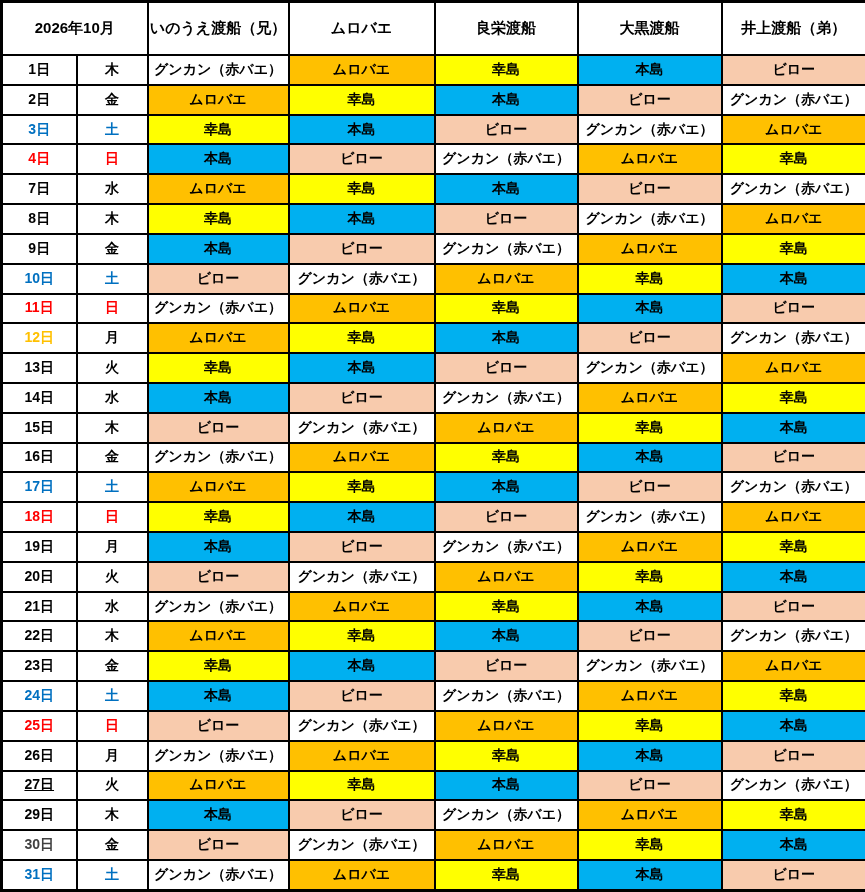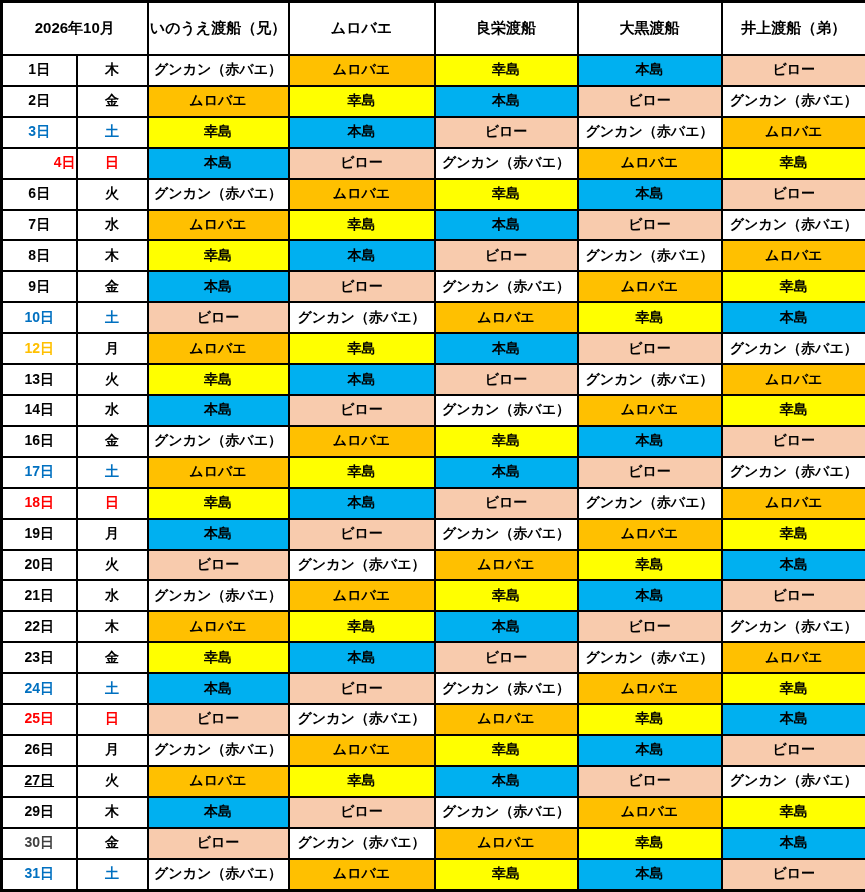--- a/index.html
+++ b/index.html
@@ -72,36 +72,27 @@
       <tr>
         <td style="color: rgb(0, 112, 192);">3日</td>
         <td style="color: rgb(0, 112, 192);">土</td>
         <td style="background-color: rgb(255, 255, 0);">幸島</td>
         <td style="background-color: rgb(0, 176, 240);">本島</td>
         <td style="background-color: rgb(248, 203, 173);">ビロー</td>
         <td style="background-color: rgb(255, 255, 255);">グンカン（赤バエ）</td>
         <td style="background-color: rgb(255, 192, 0);">ムロバエ</td>
       </tr>
       <tr>
-        <td style="color: rgb(255, 0, 0); text-align: right;">4日</td>
+        <td style="color: rgb(255, 0, 0);">4日</td>
         <td style="color: rgb(255, 0, 0);">日</td>
         <td style="background-color: rgb(0, 176, 240);">本島</td>
         <td style="background-color: rgb(248, 203, 173);">ビロー</td>
         <td style="background-color: rgb(255, 255, 255);">グンカン（赤バエ）</td>
         <td style="background-color: rgb(255, 192, 0);">ムロバエ</td>
         <td style="background-color: rgb(255, 255, 0);">幸島</td>
-      </tr>
-      <tr>
-        <td style="color: rgb(0, 0, 0);">6日</td>
-        <td style="color: rgb(0, 0, 0);">火</td>
-        <td style="background-color: rgb(255, 255, 255);">グンカン（赤バエ）</td>
-        <td style="background-color: rgb(255, 192, 0);">ムロバエ</td>
-        <td style="background-color: rgb(255, 255, 0);">幸島</td>
-        <td style="background-color: rgb(0, 176, 240);">本島</td>
-        <td style="background-color: rgb(248, 203, 173);">ビロー</td>
       </tr>
       <tr>
         <td style="color: rgb(0, 0, 0);">7日</td>
         <td style="color: rgb(0, 0, 0);">水</td>
         <td style="background-color: rgb(255, 192, 0);">ムロバエ</td>
         <td style="background-color: rgb(255, 255, 0);">幸島</td>
         <td style="background-color: rgb(0, 176, 240);">本島</td>
         <td style="background-color: rgb(248, 203, 173);">ビロー</td>
         <td style="background-color: rgb(255, 255, 255);">グンカン（赤バエ）</td>
       </tr>
@@ -126,20 +117,29 @@
       <tr>
         <td style="color: rgb(0, 112, 192);">10日</td>
         <td style="color: rgb(0, 112, 192);">土</td>
         <td style="background-color: rgb(248, 203, 173);">ビロー</td>
         <td style="background-color: rgb(255, 255, 255);">グンカン（赤バエ）</td>
         <td style="background-color: rgb(255, 192, 0);">ムロバエ</td>
         <td style="background-color: rgb(255, 255, 0);">幸島</td>
         <td style="background-color: rgb(0, 176, 240);">本島</td>
       </tr>
       <tr>
+        <td style="color: rgb(255, 0, 0);">11日</td>
+        <td style="color: rgb(255, 0, 0);">日</td>
+        <td style="background-color: rgb(255, 255, 255);">グンカン（赤バエ）</td>
+        <td style="background-color: rgb(255, 192, 0);">ムロバエ</td>
+        <td style="background-color: rgb(255, 255, 0);">幸島</td>
+        <td style="background-color: rgb(0, 176, 240);">本島</td>
+        <td style="background-color: rgb(248, 203, 173);">ビロー</td>
+      </tr>
+      <tr>
         <td style="color: rgb(255, 192, 0);">12日</td>
         <td style="color: rgb(0, 0, 0);">月</td>
         <td style="background-color: rgb(255, 192, 0);">ムロバエ</td>
         <td style="background-color: rgb(255, 255, 0);">幸島</td>
         <td style="background-color: rgb(0, 176, 240);">本島</td>
         <td style="background-color: rgb(248, 203, 173);">ビロー</td>
         <td style="background-color: rgb(255, 255, 255);">グンカン（赤バエ）</td>
       </tr>
       <tr>
         <td style="color: rgb(0, 0, 0);">13日</td>
@@ -151,20 +151,29 @@
         <td style="background-color: rgb(255, 192, 0);">ムロバエ</td>
       </tr>
       <tr>
         <td style="color: rgb(0, 0, 0);">14日</td>
         <td style="color: rgb(0, 0, 0);">水</td>
         <td style="background-color: rgb(0, 176, 240);">本島</td>
         <td style="background-color: rgb(248, 203, 173);">ビロー</td>
         <td style="background-color: rgb(255, 255, 255);">グンカン（赤バエ）</td>
         <td style="background-color: rgb(255, 192, 0);">ムロバエ</td>
         <td style="background-color: rgb(255, 255, 0);">幸島</td>
+      </tr>
+      <tr>
+        <td style="color: rgb(0, 0, 0);">15日</td>
+        <td style="color: rgb(0, 0, 0);">木</td>
+        <td style="background-color: rgb(248, 203, 173);">ビロー</td>
+        <td style="background-color: rgb(255, 255, 255);">グンカン（赤バエ）</td>
+        <td style="background-color: rgb(255, 192, 0);">ムロバエ</td>
+        <td style="background-color: rgb(255, 255, 0);">幸島</td>
+        <td style="background-color: rgb(0, 176, 240);">本島</td>
       </tr>
       <tr>
         <td style="color: rgb(0, 0, 0);">16日</td>
         <td style="color: rgb(0, 0, 0);">金</td>
         <td style="background-color: rgb(255, 255, 255);">グンカン（赤バエ）</td>
         <td style="background-color: rgb(255, 192, 0);">ムロバエ</td>
         <td style="background-color: rgb(255, 255, 0);">幸島</td>
         <td style="background-color: rgb(0, 176, 240);">本島</td>
         <td style="background-color: rgb(248, 203, 173);">ビロー</td>
       </tr>

